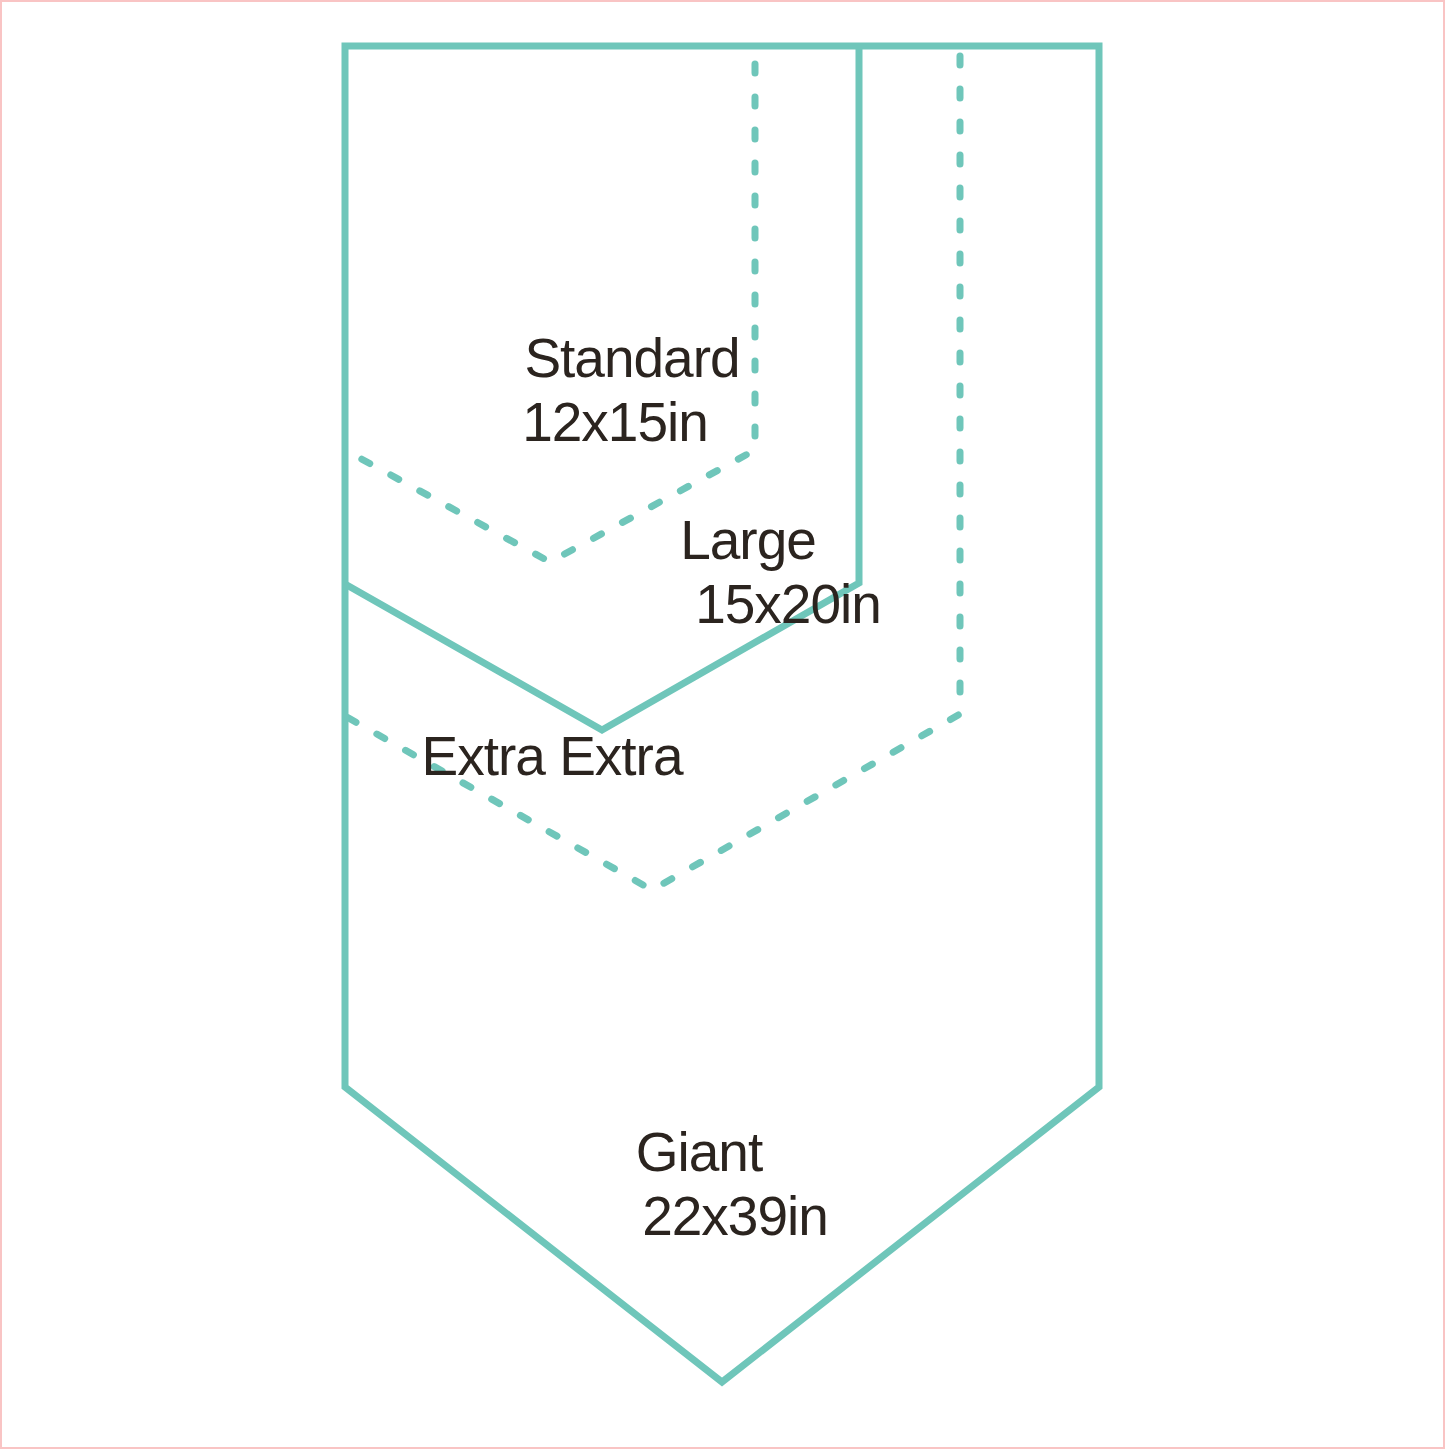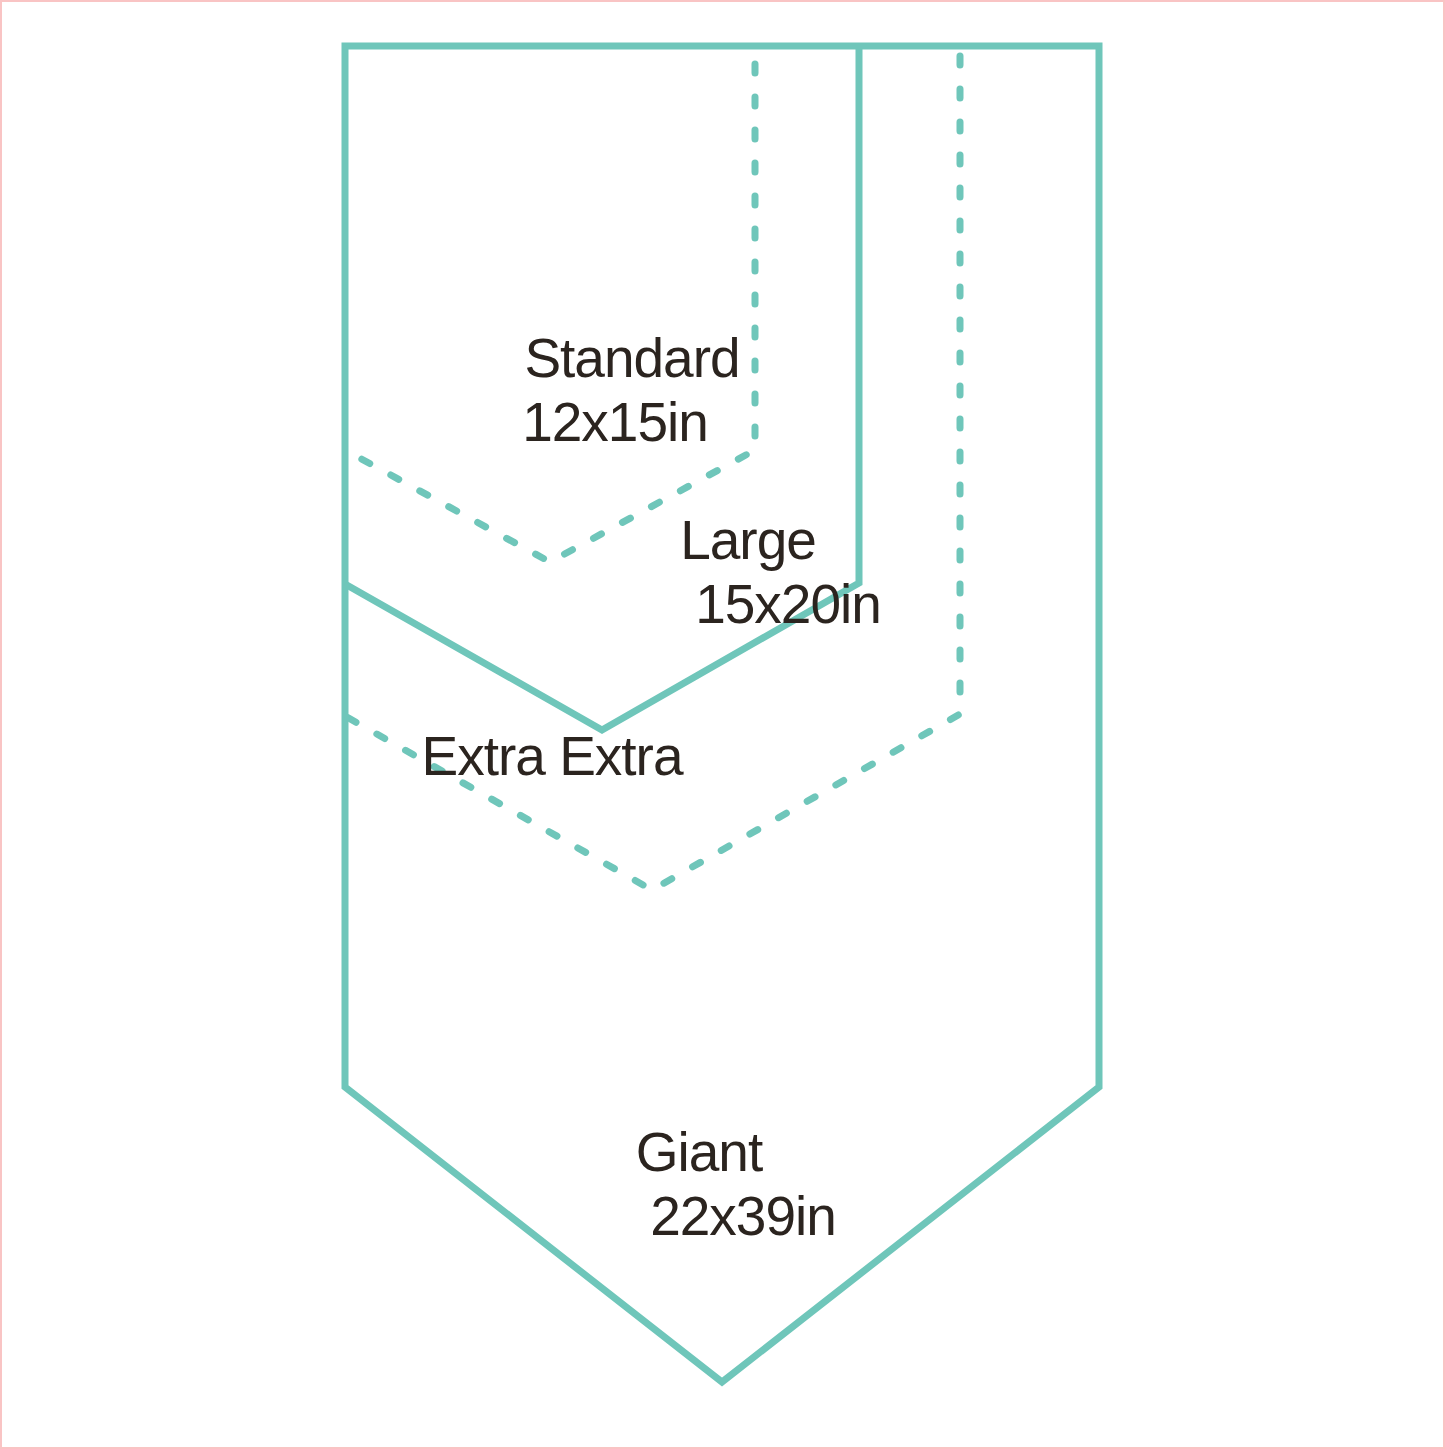--- a/index.html
+++ b/index.html
@@ -59,16 +59,16 @@
     <div class="size-name">Large</div>
     <div class="size-dims" style="left:40px;">15x20in</div>
   </div>
 
   <div class="size-label" style="left:550px;top:722px;">
     <div class="size-name">Extra Extra</div>
   </div>
 
   <div class="size-label" style="left:697px;top:1106px;margin-top:12px;">
     <div class="size-name">Giant</div>
-    <div class="size-dims" style="left:44px;text-align:right;">22x39in</div>
+    <div class="size-dims" style="left:36px;text-align:right;">22x39in</div>
   </div>
 
 </div>
 
 </body></html>

